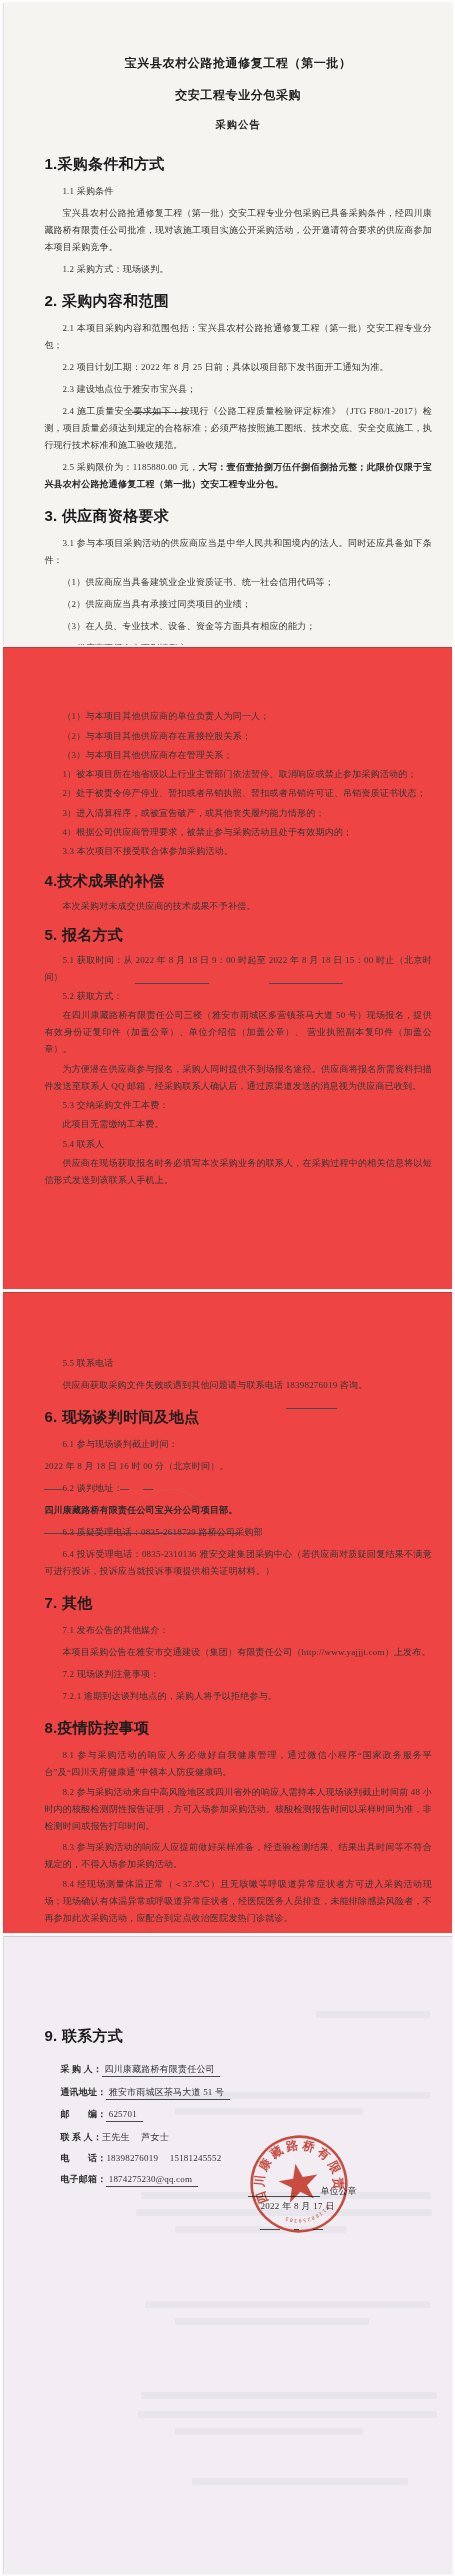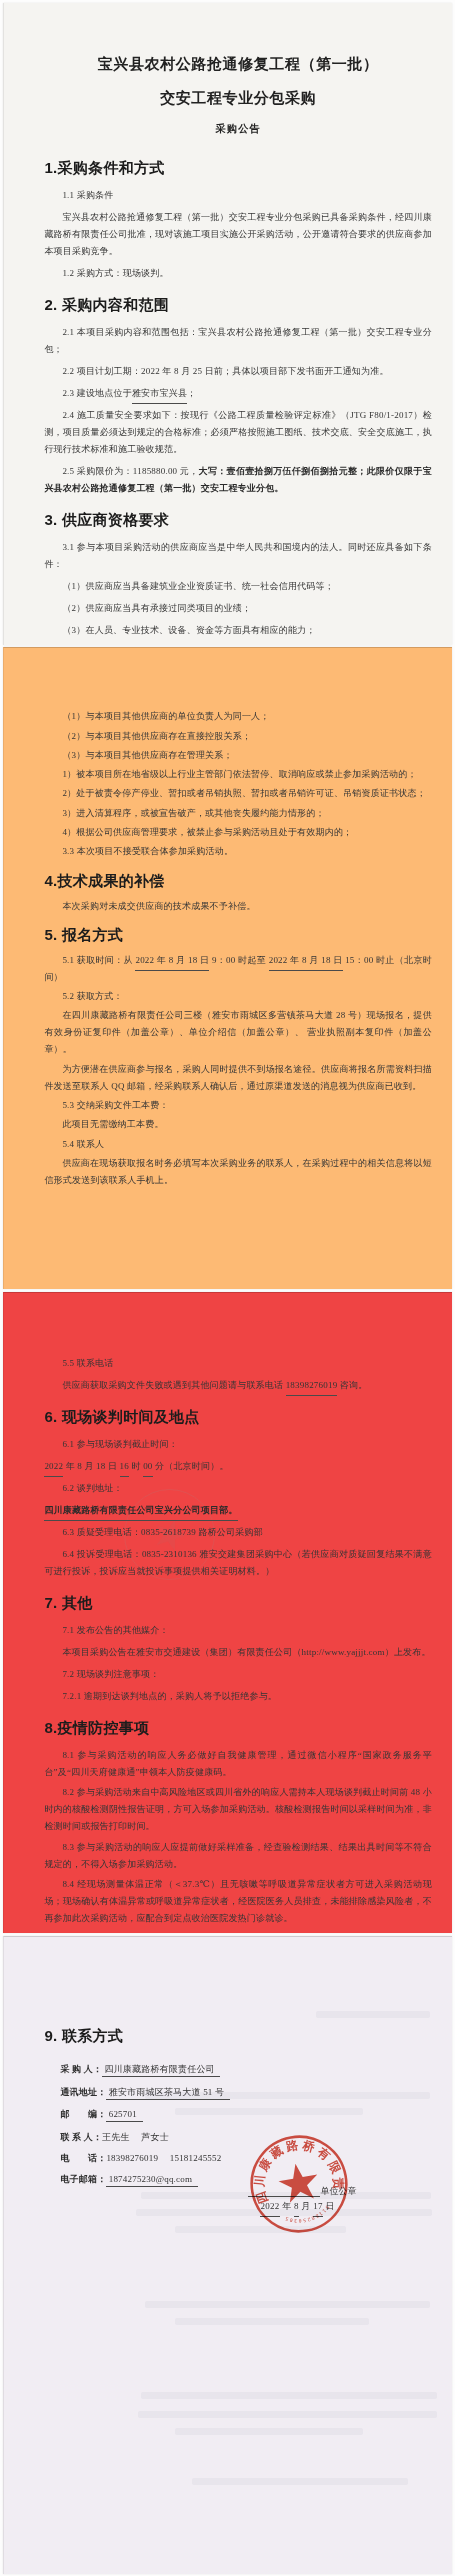--- a/index.html
+++ b/index.html
@@ -1,31 +1,31 @@
 <!DOCTYPE html>
 <html style="font-size:9px"><head>
 <meta charset="utf-8">
 <style>
   html,body{margin:0;padding:0;background:#fff;}
   .canvas{position:relative;width:455px;height:2576px;background:#fdfdfd;overflow:hidden;
           font-family:"Liberation Serif","DejaVu Serif",serif;color:#333;}
   .page{position:absolute;left:3.4px;width:449px;overflow:hidden;box-sizing:border-box;
         border-left:1.1px solid rgba(0,0,0,0.07);box-shadow:0 0 1.7px rgba(0,0,0,0.10);}
   .page1{top:2.8px;height:642px;background:#f5f4f1;padding:52px 20.5px 0 40px;}
-  .page2{top:647px;height:642px;background:#fdba74;border-top:0.6px solid rgba(0,0,0,0.16);padding:58px 20.5px 0 40px;}
+  .page2{top:647px;height:642px;background:#ef4444;border-top:0.6px solid rgba(0,0,0,0.16);padding:58px 20.5px 0 40px;}
   .page3{top:1292px;height:641px;background:#ef4444;border-top:0.6px solid rgba(0,0,0,0.16);padding:57px 20.5px 0 40px;}
   .page4{top:1936px;height:638px;background:#f1edf3;border-top:0.6px solid rgba(0,0,0,0.14);padding:90px 20.5px 0 40px;}
-  .doc-title{font-size:15px;font-weight:bold;color:#222;text-align:center;margin:0 0 15px 0;letter-spacing:0.6px;}
+  .doc-title{font-size:12px;font-weight:bold;color:#222;text-align:center;margin:0 0 15px 0;letter-spacing:0.6px;}
   .doc-sub{font-size:10.2px;font-weight:bold;color:#222;text-align:center;margin:0 0 8px 0;
            font-family:"Liberation Sans","DejaVu Sans",sans-serif;letter-spacing:1.1px;}
   .sec{font-family:"Liberation Sans","DejaVu Sans",sans-serif;font-size:15px;font-weight:bold;
        color:#1c1c1c;margin:13.7px 0 9px 0;letter-spacing:0.3px;}
   p.body{font-size:9px;line-height:17px;margin:5.1px 0;text-align:justify;letter-spacing:0.2px;color:#353535;position:relative;z-index:1;}
   p.ind{text-indent:2em;}
-  .u{border-bottom:0.6px solid #4a4a4a;padding-bottom:5px;}
+  .u{border-bottom:0.6px solid #4a4a4a;padding-bottom:18px;}
   .b{font-weight:bold;color:#2b2b2b;}
   
   .contact-row{display:flex;font-size:9px;line-height:12.5px;margin:0 0 8.5px 0;letter-spacing:0.2px;color:#333;}
   .contact-row .lbl{font-weight:bold;color:#2f2f2f;white-space:pre;margin-left:16px;}
   .contact-row .val{white-space:pre;}
   .contact-row .val.u{border-bottom:0.6px solid #4a4a4a;padding:0 5.7px 0.6px 2.3px;}
   
   .stamp{position:absolute;left:242px;top:194px;width:106px;height:106px;z-index:3;
          transform:rotate(-10deg);opacity:0.88;mix-blend-mode:multiply;}
   .seal-line-row{position:absolute;left:244px;top:248px;z-index:2;font-size:9px;color:#333;display:flex;align-items:center;}
@@ -80,21 +80,21 @@
     <p class="body ind" style="margin:2.3px 0;">3）进入清算程序，或被宣告破产，或其他丧失履约能力情形的；</p>
     <p class="body ind" style="margin:2.3px 0;">4）根据公司供应商管理要求，被禁止参与采购活动且处于有效期内的；</p>
     <p class="body ind" style="margin:2.3px 0;">3.3  本次项目不接受联合体参加采购活动。</p>
 
     <h2 class="sec" style="margin:11.4px 0 6.8px 0;">4.技术成果的补偿</h2>
     <p class="body ind" style="margin:2.3px 0;">本次采购对未成交供应商的技术成果不予补偿。</p>
 
     <h2 class="sec" style="margin:11.4px 0 6.8px 0;">5.  报名方式</h2>
     <p class="body ind" style="margin:2.3px 0;"><span>5.1 获取时间：从 </span><span class="u">2022 年 8 月 18 日</span><span> 9：00 时起至 </span><span class="u">2022 年 8 月 18 日</span><span> 15：00 时止（北京时间）</span></p>
     <p class="body ind" style="margin:2.3px 0;">5.2  获取方式：</p>
-    <p class="body ind" style="margin:2.3px 0;">在四川康藏路桥有限责任公司三楼（雅安市雨城区多营镇茶马大道 28 号）现场报名，提供有效身份证复印件（加盖公章）、单位介绍信（加盖公章）、 营业执照副本复印件（加盖公章）。</p>
+    <p class="body ind" style="margin:2.3px 0;">在四川康藏路桥有限责任公司三楼（雅安市雨城区多营镇茶马大道 50 号）现场报名，提供有效身份证复印件（加盖公章）、单位介绍信（加盖公章）、 营业执照副本复印件（加盖公章）。</p>
     <p class="body ind" style="margin:2.3px 0;">为方便潜在供应商参与报名，采购人同时提供不到场报名途径。供应商将报名所需资料扫描件发送至联系人 QQ 邮箱，经采购联系人确认后，通过原渠道发送的消息视为供应商已收到。</p>
     <p class="body ind" style="margin:2.3px 0;">5.3 交纳采购文件工本费：</p>
     <p class="body ind" style="margin:2.3px 0;">此项目无需缴纳工本费。</p>
     <p class="body ind" style="margin:2.3px 0;">5.4 联系人</p>
     <p class="body ind" style="margin:2.3px 0;">供应商在现场获取报名时务必填写本次采购业务的联系人，在采购过程中的相关信息将以短信形式发送到该联系人手机上。</p>
   </section>
 
   <section class="page page3">
     <div class="ghost-stamp"></div>
     <p class="body ind">5.5 联系电话</p>

